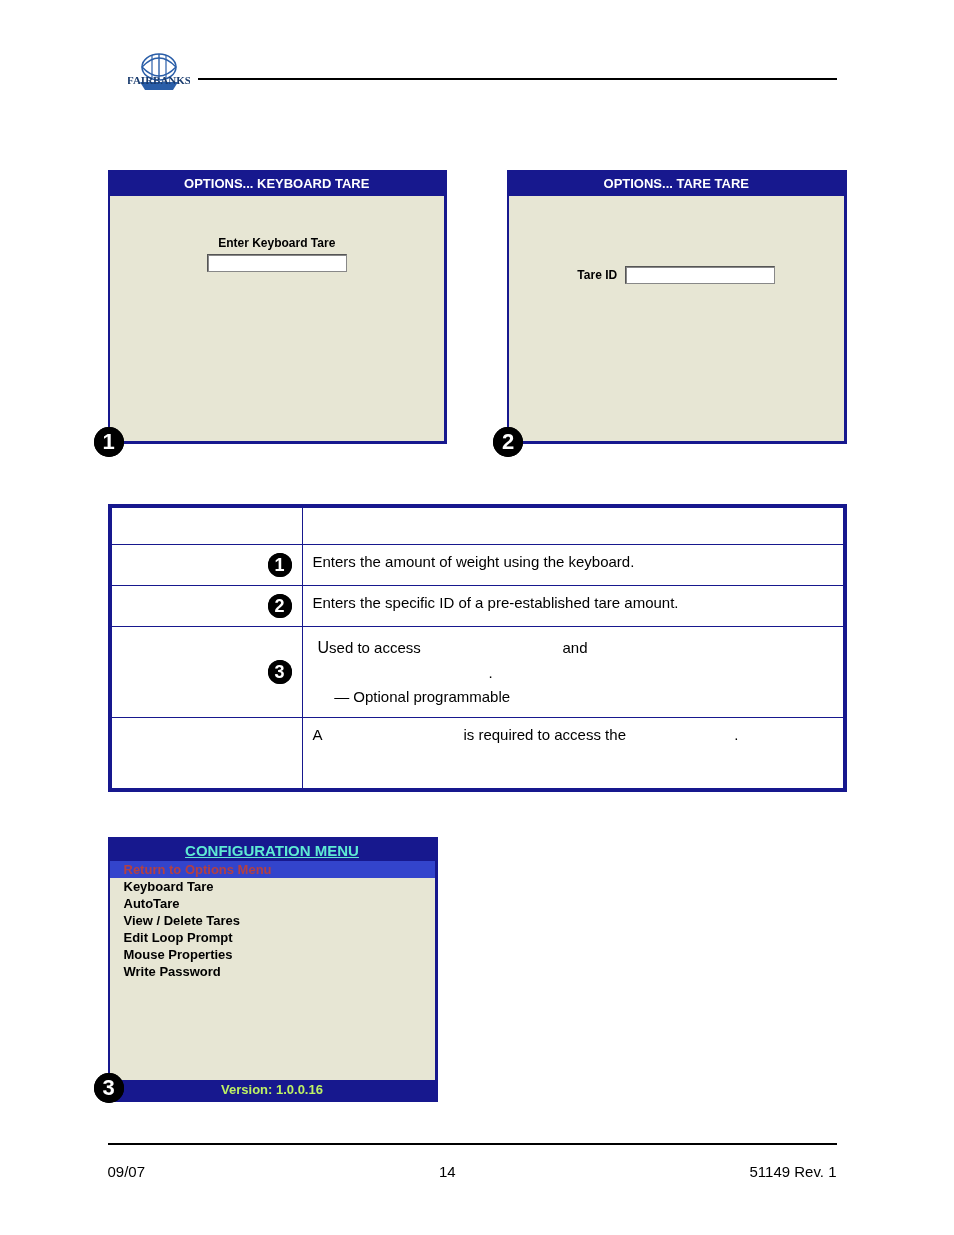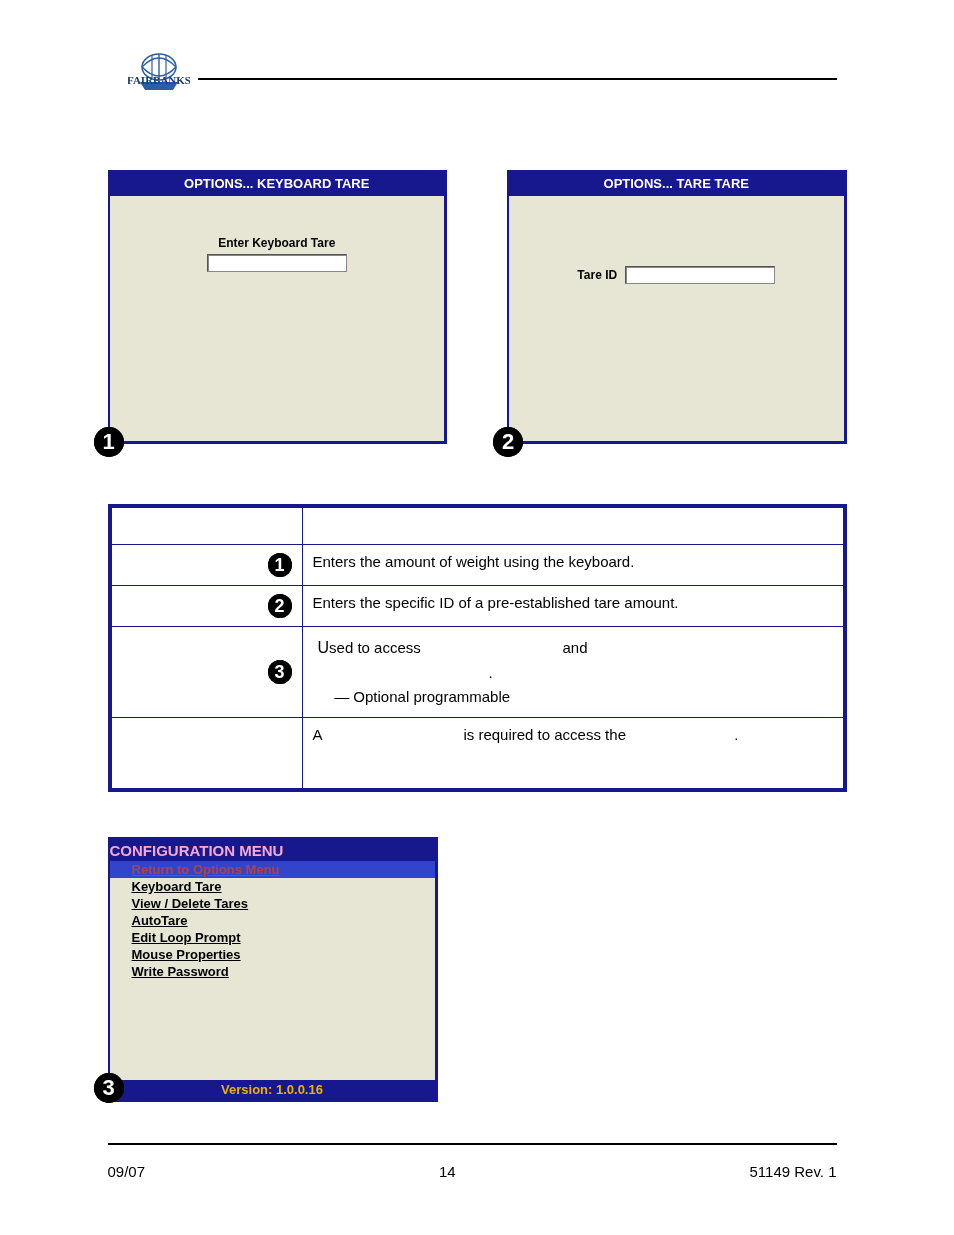--- a/index.html
+++ b/index.html
@@ -20,26 +20,26 @@
   .badge-small{width:24px;height:24px;font-size:18px;}
   .table-wrap{margin-top:60px;border:3px solid #17188e;}
   table.desc{border-collapse:collapse;width:100%;}
   table.desc th,table.desc td{border:1px solid #17188e;}
   table.desc th{background:#fff;height:34px;}
   table.desc td{padding:8px 10px;vertical-align:top;font-size:15px;}
   table.desc td.badge-cell{width:170px;vertical-align:middle;text-align:right;padding-right:10px;}
   table.desc td.badge-cell .badge-circle{margin-left:auto;}
   .config-wrap{margin-top:45px;}
   .config{width:325px;border:3px solid #17188e;border-left-width:2px;background:#e7e6d4;position:relative;}
-  .config-title{background:#17188e;color:#f9a8d4;font:bold 15px Arial;text-align:left;padding:2px 0;}
+  .config-title{background:#17188e;color:#5eead4;font:bold 15px Arial;text-align:center;padding:2px 0;text-decoration:underline;}
   .config ul{list-style:none;margin:0;padding:0;}
-  .config li{font:bold 13px Arial;padding:0 22px;line-height:17px;text-decoration:underline;}
+  .config li{font:bold 13px Arial;padding:0 14px;line-height:17px;}
   .config li.sel{background:#3344cc;color:#b54040;}
   .config-spacer{height:100px;}
-  .config-version{background:#17188e;color:#eab308;font:bold 13px Arial;text-align:center;padding:2px 0;}
+  .config-version{background:#17188e;color:#bef264;font:bold 13px Arial;text-align:center;padding:2px 0;}
   .config .badge{position:absolute;left:-16px;bottom:-4px;}
   .row3 .desc-text{line-height:1.6;padding-left:15px;}
 </style>
 </head>
 <body>
 
 <div class="page">
   <div class="logo">
     <svg width="62" height="44" viewBox="0 0 62 44">
       <g>
@@ -124,22 +124,22 @@
     </tbody>
       </table>
   </div>
 
   <div class="config-wrap">
     <div class="config">
       <div class="config-title">CONFIGURATION MENU</div>
       <ul>
         <li class="sel">Return to Options Menu</li>
         <li>Keyboard Tare</li>
+        <li>AutoTare</li>
         <li>View / Delete Tares</li>
-        <li>AutoTare</li>
         <li>Edit Loop Prompt</li>
         <li>Mouse Properties</li>
         <li>Write Password</li>
       </ul>
       <div class="config-spacer"></div>
       <div class="config-version">Version: 1.0.0.16</div>
       <div class="badge">
           <div class="badge-circle">3</div>
         </div>
     </div>

